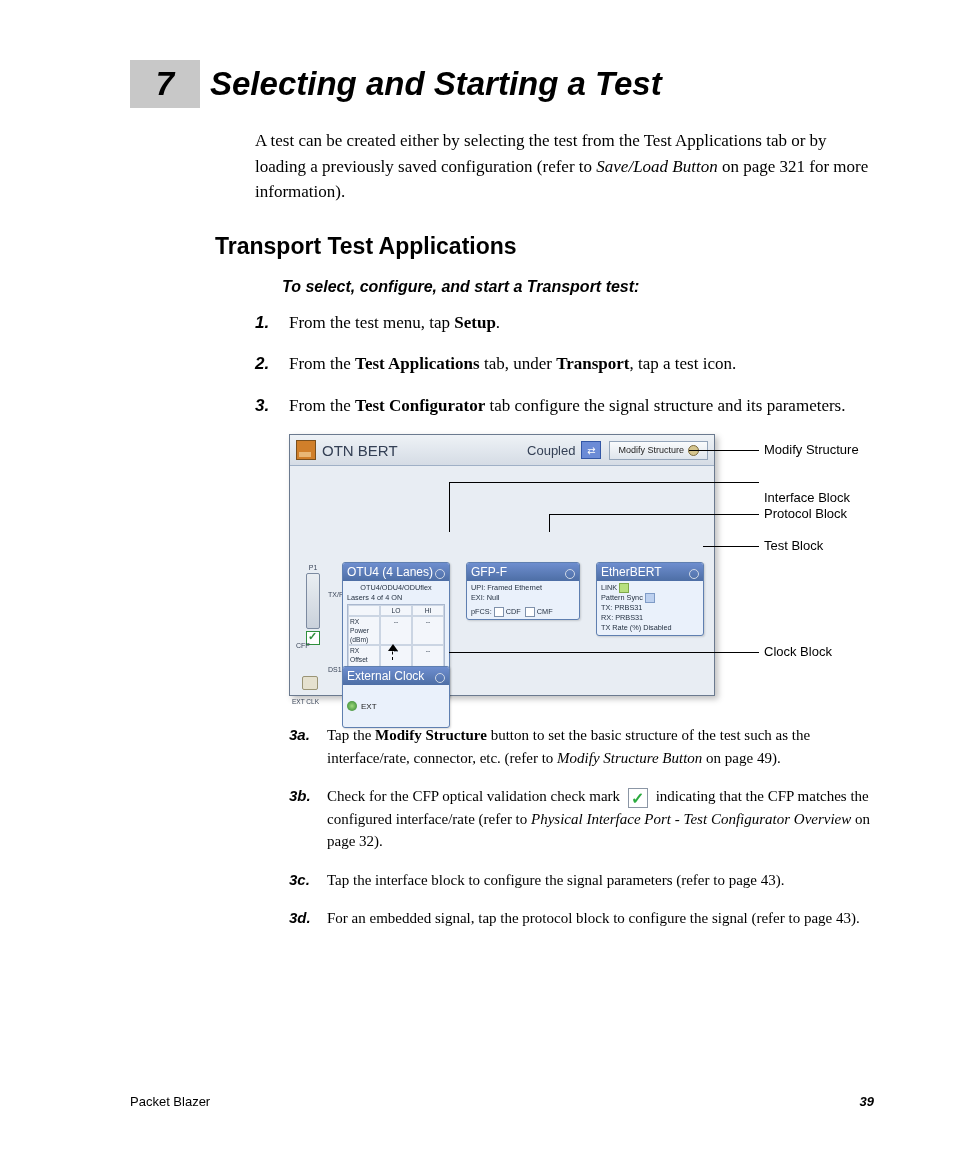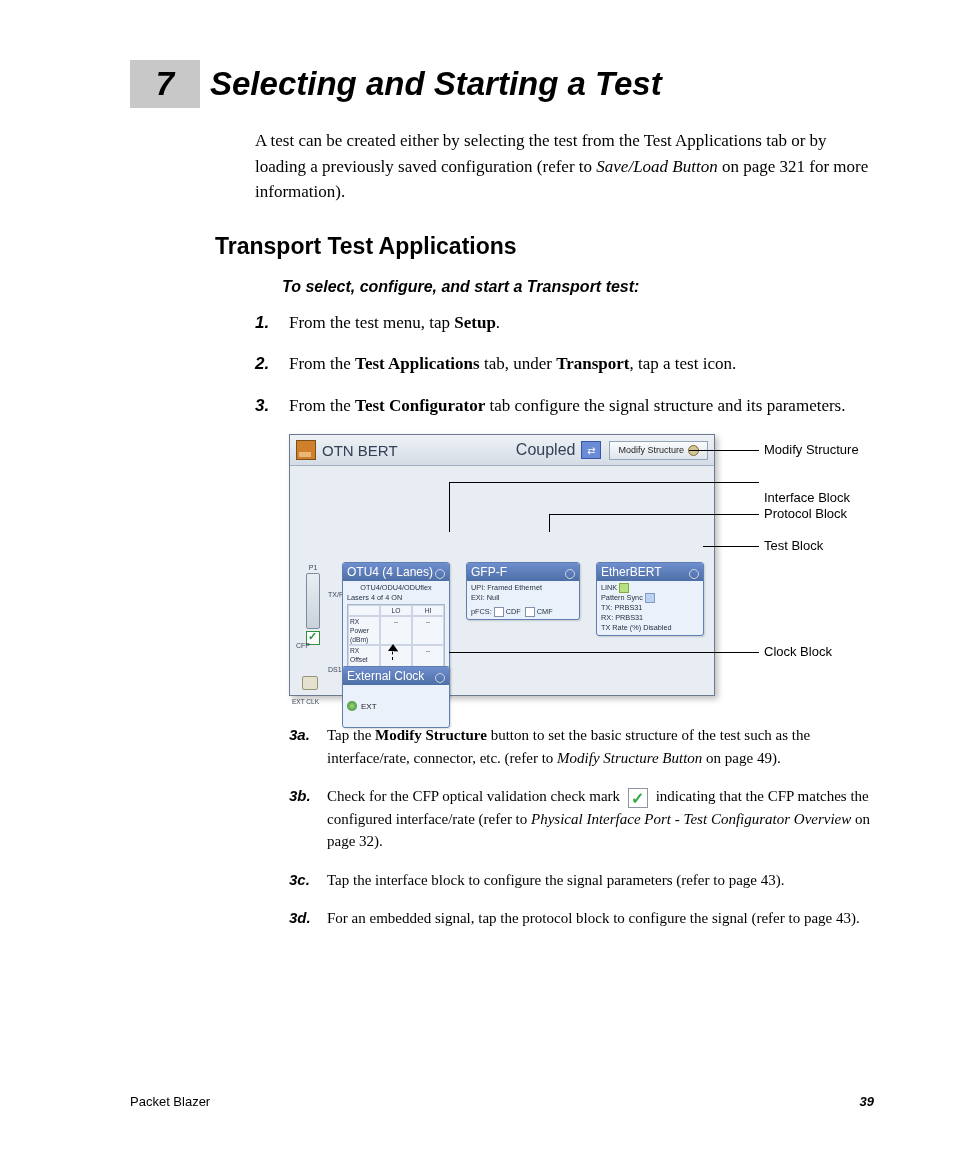--- a/index.html
+++ b/index.html
@@ -136,21 +136,21 @@
     margin-right: 6px;
     position: relative;
   }
   .ss-icon::after {
     content:"";
     position:absolute;left:2px;bottom:2px;width:12px;height:5px;background:#e8b776;
   }
   .ss-title { font-size: 15px; color:#344055; }
   .ss-coupled {
     margin-left: auto;
-    font-size: 16px; color:#344055;
+    font-size: 13px; color:#344055;
     margin-right: 6px;
   }
   .ss-swap-btn {
     width: 18px; height: 16px; background:#6b8bd6; border:1px solid #3357a6;
     display:flex;align-items:center;justify-content:center;color:#fff;font-size:10px;
     margin-right: 8px;
   }
   .ss-modstruct-btn {
     background: linear-gradient(#f9fbfc,#dfe5ec);
     border: 1px solid #93a4b9;

